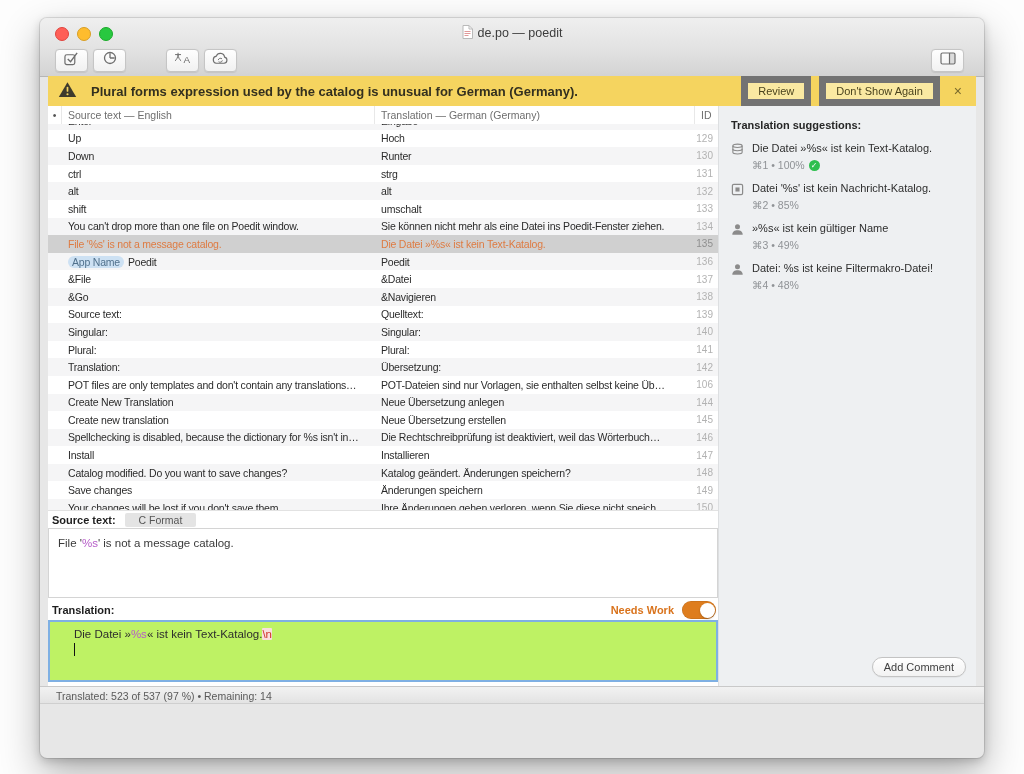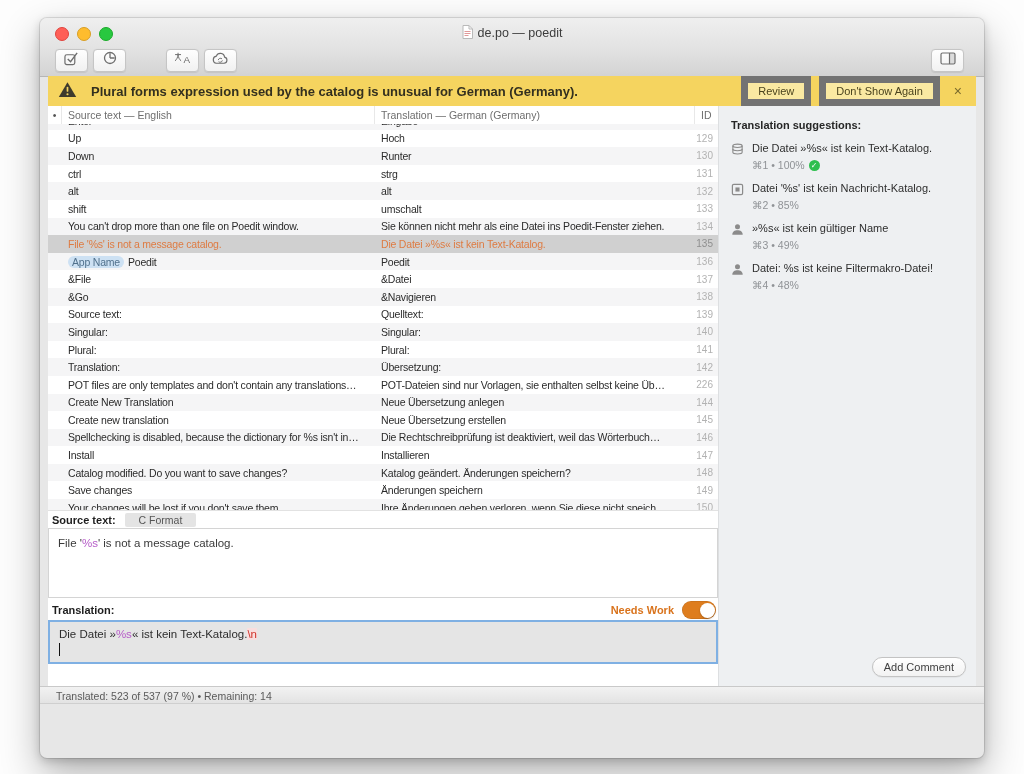--- a/index.html
+++ b/index.html
@@ -59,22 +59,22 @@
   .srcbox{position:absolute;left:0;right:0;top:422px;height:70px;background:#fff;border:1px solid #d4d4d4;
     box-sizing:border-box;font-size:11.5px;color:#3a3a3a;padding:8px 9px;}
   .transbar{position:absolute;left:0;right:0;top:494px;height:20px;background:#fff;display:flex;align-items:center;}
   .transbar b{font-size:11px;color:#1e1e1e;margin-left:4px;}
   .tspace{flex:1;}
   .needswork{font-size:11px;font-weight:bold;color:#d9731c;margin-right:8px;}
   .toggle{width:34px;height:18px;border-radius:9px;background:#de7d1e;position:relative;margin-right:2px;
     box-shadow:inset 0 0 0 .5px rgba(0,0,0,.15);}
   .toggle .knob{position:absolute;right:1.5px;top:1.5px;width:15px;height:15px;border-radius:50%;background:#fff;
     box-shadow:0 1px 2px rgba(0,0,0,.25);}
-  .transbox{position:absolute;left:0;right:0;top:514px;height:44px;background:#e5e5e5;border:2px solid #7fb0e3;
-    box-sizing:border-box;font-size:11.5px;color:#2d2d2d;padding:6px 9px;}
+  .transbox{position:absolute;left:0;right:0;top:514px;height:62px;background:#bef264;border:2px solid #7fb0e3;
+    box-sizing:border-box;font-size:11.5px;color:#2d2d2d;padding:6px 24px;}
   .ph{color:#b65cc8;}
   .esc{color:#cf352c;background:#f9dede;border-radius:1px;}
   .caret{width:1px;height:13px;background:#111;margin-top:3px;}
   
   .sidebar{flex:1;background:#eef0f2;position:relative;border-left:1px solid #dddfe1;}
   .sugtitle{padding:13px 12px 11px;font-size:11px;font-weight:bold;color:#262626;}
   .sug{display:flex;gap:7px;padding:0 10px 0 12px;margin-bottom:11px;align-items:flex-start;}
   .sug .ic{flex:0 0 14px;margin-top:0;}
   .sug .stx{font-size:11px;color:#2e2e2e;line-height:13px;}
   .sug .meta{font-size:10.5px;color:#8f9296;margin-top:4px;display:flex;align-items:center;gap:4px;}
@@ -254,21 +254,21 @@
           <div class="row alt">
             <div class="c-dot"></div>
             <div class="c-src"><span>Translation:</span></div>
             <div class="c-tr">Übersetzung:</div>
             <div class="c-id">142</div>
           </div>
           <div class="row">
             <div class="c-dot"></div>
             <div class="c-src"><span>POT files are only templates and don't contain any translations…</span></div>
             <div class="c-tr">POT-Dateien sind nur Vorlagen, sie enthalten selbst keine Üb…</div>
-            <div class="c-id">226</div>
+            <div class="c-id">106</div>
           </div>
           <div class="row alt">
             <div class="c-dot"></div>
             <div class="c-src"><span>Create New Translation</span></div>
             <div class="c-tr">Neue Übersetzung anlegen</div>
             <div class="c-id">144</div>
           </div>
           <div class="row">
             <div class="c-dot"></div>
             <div class="c-src"><span>Create new translation</span></div>

